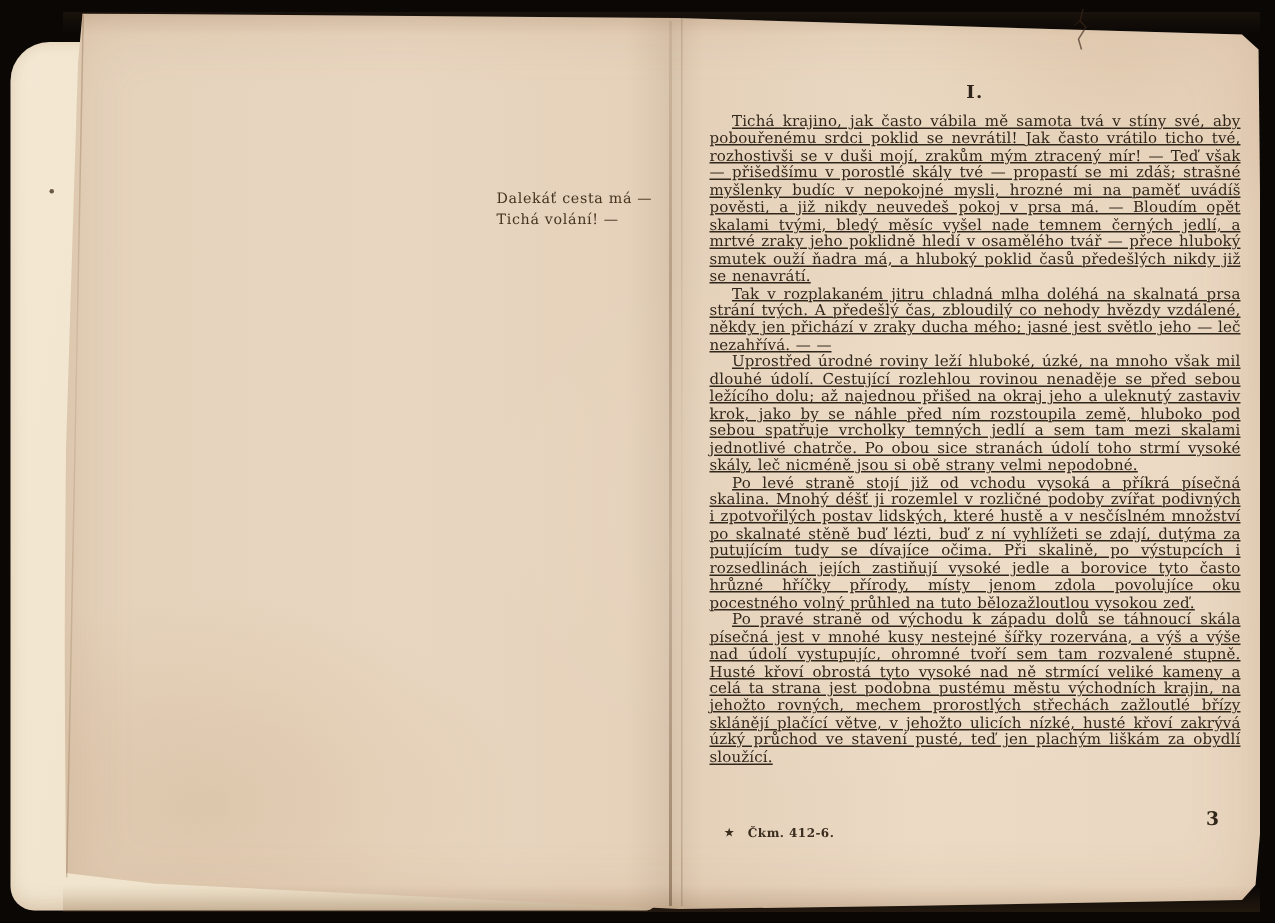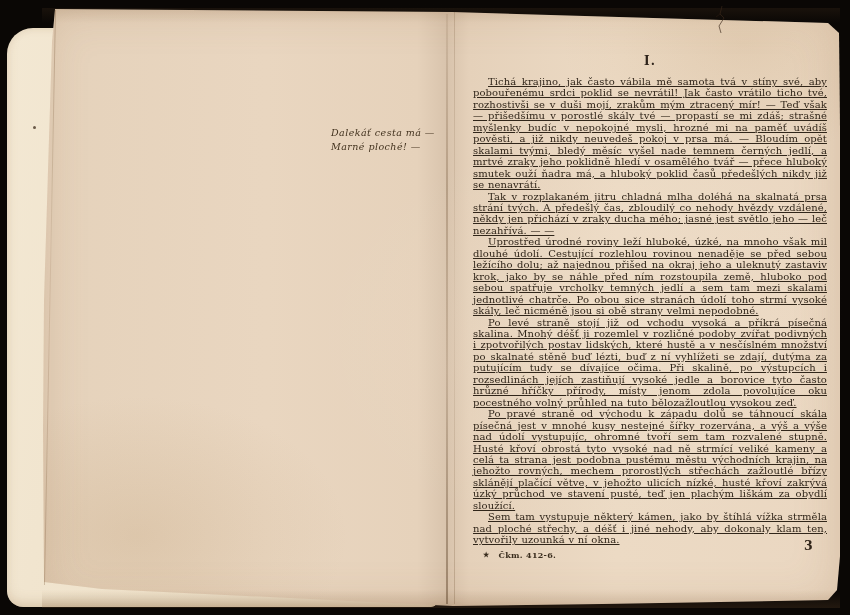--- a/index.html
+++ b/index.html
@@ -52,21 +52,21 @@
   }
   .gutter-line-b {
     position: absolute; left: 454px; top: 12px; width: 1px; height: 592px;
     background: linear-gradient(180deg, rgba(110,80,48,.22), rgba(110,80,48,.05) 50%, rgba(110,80,48,.28));
   }
 
   
   .epigraph {
     position: absolute; left: 331px; top: 126px;
     font-size: 9.5px; line-height: 13.5px; letter-spacing: .45px;
-    color: #43331f; white-space: nowrap; font-style: italic;
+    color: #43331f; white-space: nowrap;
   }
 
   
   .text-column {
     position: absolute; left: 473px; top: 55px; width: 354px;
     color: #31261a;
   }
   .chapter-heading {
     text-align: center; font-size: 12px; line-height: 12px;
     font-weight: bold; letter-spacing: 1px; margin: 0 0 9px 0;
@@ -111,31 +111,30 @@
 
   <div class="spread"></div>
   <div class="spread-shade"></div>
 
   <div class="fold-left-edge"></div>
   <div class="gutter-line-a"></div>
   <div class="gutter-line-b"></div>
 
   <div class="epigraph">
     <div>Dalekáť cesta má —</div>
-    <div>Marné ploché! —</div>
+    <div>Tichá volání! —</div>
   </div>
 
   <div class="text-column">
     <div class="chapter-heading">I.</div>
     <p>Tichá krajino, jak často vábila mě samota tvá v stíny své, aby pobouřenému srdci poklid se nevrátil! Jak často vrátilo ticho tvé, rozhostivši se v duši mojí, zrakům mým ztracený mír! — Teď však — přišedšímu v porostlé skály tvé — propastí se mi zdáš; strašné myšlenky budíc v nepokojné mysli, hrozné mi na paměť uvádíš pověsti, a již nikdy neuvedeš pokoj v prsa má. — Bloudím opět skalami tvými, bledý měsíc vyšel nade temnem černých jedlí, a mrtvé zraky jeho poklidně hledí v osamělého tvář — přece hluboký smutek ouží ňadra má, a hluboký poklid časů předešlých nikdy již se nenavrátí.</p>
     <p>Tak v rozplakaném jitru chladná mlha doléhá na skalnatá prsa strání tvých. A předešlý čas, zbloudilý co nehody hvězdy vzdálené, někdy jen přichází v zraky ducha mého; jasné jest světlo jeho — leč nezahřívá. — —</p>
     <p>Uprostřed úrodné roviny leží hluboké, úzké, na mnoho však mil dlouhé údolí. Cestující rozlehlou rovinou nenaděje se před sebou ležícího dolu; až najednou přišed na okraj jeho a uleknutý zastaviv krok, jako by se náhle před ním rozstoupila země, hluboko pod sebou spatřuje vrcholky temných jedlí a sem tam mezi skalami jednotlivé chatrče. Po obou sice stranách údolí toho strmí vysoké skály, leč nicméně jsou si obě strany velmi nepodobné.</p>
     <p>Po levé straně stojí již od vchodu vysoká a příkrá písečná skalina. Mnohý déšť ji rozemlel v rozličné podoby zvířat podivných i zpotvořilých postav lidských, které hustě a v nesčíslném množství po skalnaté stěně buď lézti, buď z ní vyhlížeti se zdají, dutýma za putujícím tudy se dívajíce očima. Při skalině, po výstupcích i rozsedlinách jejích zastiňují vysoké jedle a borovice tyto často hrůzné hříčky přírody, místy jenom zdola povolujíce oku pocestného volný průhled na tuto bělozažloutlou vysokou zeď.</p>
     <p>Po pravé straně od východu k západu dolů se táhnoucí skála písečná jest v mnohé kusy nestejné šířky rozervána, a výš a výše nad údolí vystupujíc, ohromné tvoří sem tam rozvalené stupně. Husté křoví obrostá tyto vysoké nad ně strmící veliké kameny a celá ta strana jest podobna pustému městu východních krajin, na jehožto rovných, mechem prorostlých střechách zažloutlé břízy sklánějí plačící větve, v jehožto ulicích nízké, husté křoví zakrývá úzký průchod ve stavení pusté, teď jen plachým liškám za obydlí sloužící.</p>
-    <p>Sem tam vystupuje některý kámen, jako by štíhlá vížka strměla nad ploché střechy, a déšť i jiné nehody, aby dokonaly klam ten, vytvořily uzounká v ní okna.</p>
   </div>
 
   <div class="footnote">
     <span class="star">★</span><span>Čkm. 412-6.</span>
   </div>
 
   <div class="page-number">3</div>
 
   <div class="tear">
     <svg width="20" height="34" viewBox="0 0 20 34">

